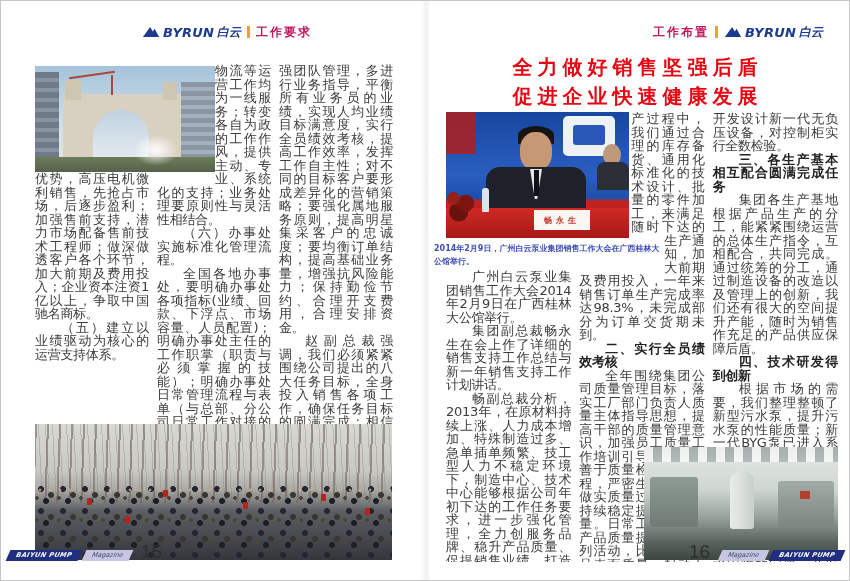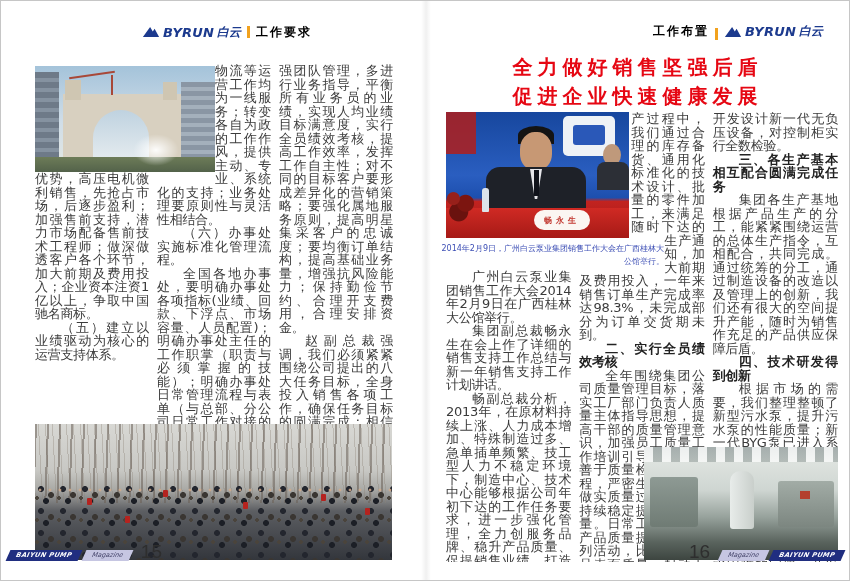--- a/index.html
+++ b/index.html
@@ -14,48 +14,48 @@
     background:#fff; border:1px solid #c6c6c6; }
   .gutter { position:absolute; left:420px; top:0; width:10px; height:100%;
     background:linear-gradient(90deg, rgba(0,0,0,0) 0%, rgba(0,0,0,0.06) 50%, rgba(0,0,0,0) 100%); }
   .page { position:absolute; top:2px; width:423px; height:575px; }
   .page-left  { left:1px; }
   .page-right { left:425px; }
 
   
   .hdr { position:absolute; top:21px; height:16px; display:flex; align-items:center; gap:6px; }
   .hdr-left  { left:140px; }
-  .hdr-right { right:26px;align-items:flex-end; }
+  .hdr-right { right:26px; }
   .logo { display:flex; align-items:center; gap:3px; }
   .logo-main { font-style:italic; font-weight:900; font-size:13px; color:#1c3a8e; letter-spacing:0.2px; }
   .logo-cn   { font-style:italic; font-weight:700; font-size:12px; color:#1c3a8e; }
   .vbar { width:3px; height:12px; background:#f2a21e; }
-  .hdr-label { font-size:12px; font-weight:700; color:#000000; letter-spacing:2px; }
+  .hdr-label { font-size:12px; font-weight:700; color:#be185d; letter-spacing:2px; }
 
   
   .cols { position:absolute; display:flex; overflow:hidden; }
   .cols-left  { left:33px; top:61px;  width:358px; height:361px; gap:8px; }
   .cols-right { left:20px; top:109px; width:392px; height:450px; gap:8px; }
   .col { flex:1 1 0; min-width:0; }
   .col p { margin:0; font-size:13px; line-height:13.5px; color:#3b3b3b;
            text-align:justify; text-indent:2em; letter-spacing:-0.3px; }
   .col p.lead { text-indent:0; }
   .col p.hd { font-weight:700; color:#222; }
   .sp { float:left; }
   .sp-bldg { width:58px; height:110px; }
   .sp-conf { width:52px; height:127px; }
   .sp-cap  { clear:left; width:85px; height:33px; }
   .vsp-l1 { height:108px; }
   .vsp-r1 { height:158px; }
 
   
   .title { position:absolute; top:50px; left:0; width:100%; text-align:center;
            color:#e60713; font-weight:900; font-size:20px; line-height:29px; letter-spacing:5px; }
-  .caption { position:absolute; left:8px; top:239px; width:230px; text-align:right;
-             font-size:8px; line-height:13px; color:#3d4fb5; font-weight:400; }
+  .caption { position:absolute; left:8px; top:239px; width:230px; text-align:left;
+             font-size:8px; line-height:13px; color:#3d4fb5; font-weight:700; }
 
   
   .photo { position:absolute; overflow:hidden; }
 
   
   .photo-building { left:33px; top:63px; width:180px; height:106px;
     background:linear-gradient(180deg,#a4c3da 0%,#cfdde8 52%,#e5e8e2 100%); }
   .pb-tower-left { position:absolute; left:0; top:6px; width:24px; height:100px;
     background:repeating-linear-gradient(180deg,#6e7a88 0 6px,#8592a0 6px 10px); }
   .pb-tower-right { position:absolute; right:0; top:16px; width:34px; height:90px;
@@ -108,21 +108,21 @@
   .pc-person2-head { position:absolute; right:8px; top:32px; width:18px; height:22px; background:#bf997b; border-radius:50%; }
   .pc-person2-body { position:absolute; right:0; top:50px; width:32px; height:28px; background:#2c2f36; border-radius:8px 8px 0 0; }
   .pc-table { position:absolute; left:0; bottom:0; width:100%; height:30px;
     background:linear-gradient(180deg,#d02a24,#a61a16); }
   .pc-flowers { position:absolute; left:-4px; bottom:16px; width:38px; height:36px;
     background:radial-gradient(circle at 30% 35%, #97201a 6px, rgba(0,0,0,0) 7px),
                radial-gradient(circle at 62% 48%, #7c1510 8px, rgba(0,0,0,0) 9px),
                radial-gradient(circle at 44% 72%, #6a120e 9px, rgba(0,0,0,0) 10px); }
   .pc-bottle { position:absolute; left:36px; bottom:26px; width:7px; height:24px; background:#dde3ea; border-radius:3px 3px 1px 1px; }
   .pc-card { position:absolute; left:88px; bottom:8px; width:56px; height:20px; background:#fbf6f2;
-    border-radius:10px; display:flex; align-items:center; justify-content:center;
+    border-radius:0; display:flex; align-items:center; justify-content:center;
     font-size:8px; letter-spacing:4px; color:#c2372f; font-weight:700; }
   .pc-card-line { position:absolute; left:94px; bottom:24px; width:44px; height:2px; background:#8fa6d8; border-radius:1px; }
 
   
   .photo-factory { left:218px; top:444px; width:194px; height:113px;
     background:linear-gradient(180deg,#c0c8c8 0%,#dde2de 14%,#cfd6d2 38%,#97a29c 62%,#5a645e 84%,#3d4540 100%); }
   .pf-ceiling { position:absolute; top:0; left:0; right:0; height:15px;
     background:repeating-linear-gradient(90deg, rgba(255,255,255,0.7) 0 9px, rgba(140,150,148,0.5) 9px 18px); }
   .pf-machine-l { position:absolute; left:6px; top:30px; width:48px; height:50px;
     background:linear-gradient(180deg,#8e9a94,#6f7b74); border-radius:3px; }

